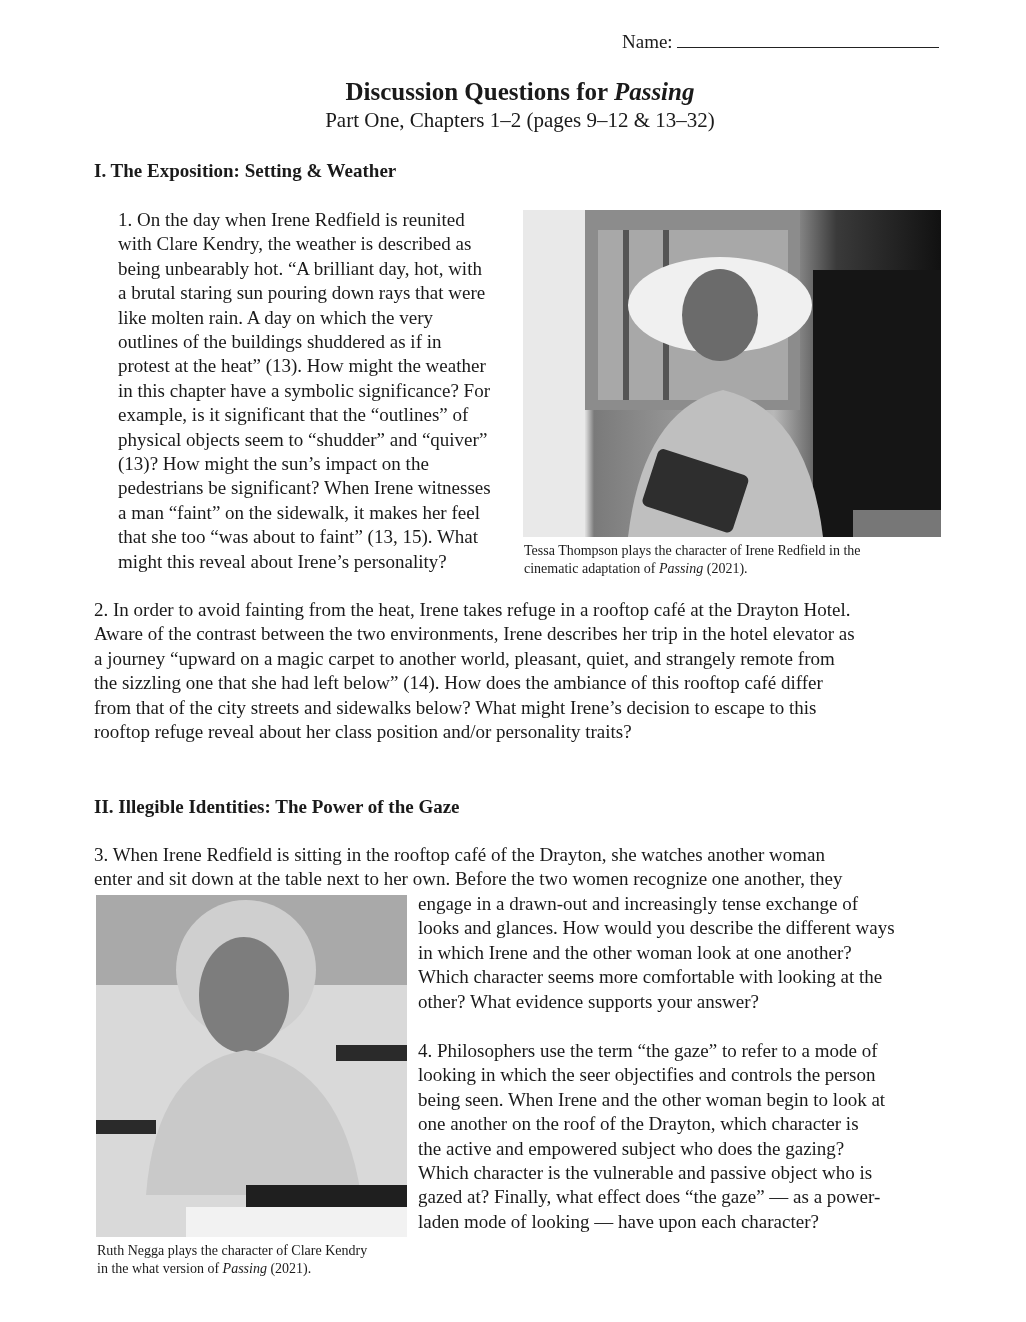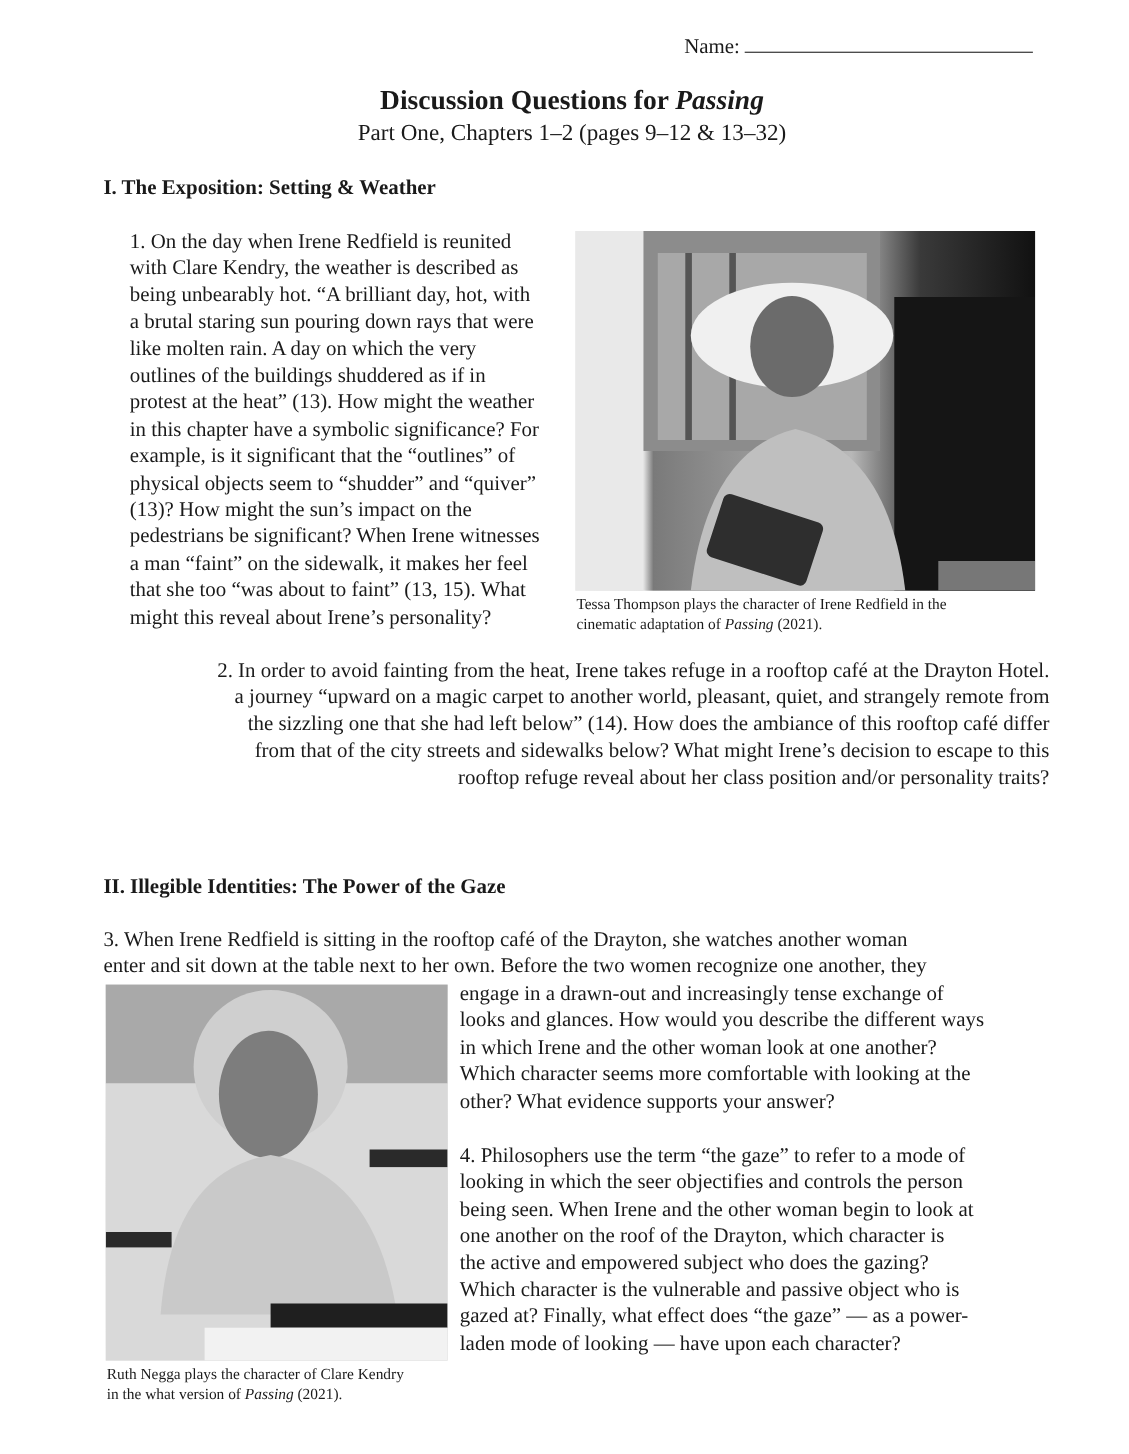--- a/index.html
+++ b/index.html
@@ -9,21 +9,21 @@
     color: #1a1a1a;
   }
   .abs { position: absolute; }
   .name-line { left: 622px; top: 31px; font-size: 19px; white-space: nowrap; }
   .name-line .blank { display: inline-block; width: 262px; border-bottom: 1.5px solid #222; height: 16px; margin-left: 4px; vertical-align: baseline; }
   .title { left: 0; width: 1040px; top: 78px; text-align: center; font-size: 25px; font-weight: bold; }
   .subtitle { left: 0; width: 1040px; top: 108px; text-align: center; font-size: 21px; }
   .section-h { left: 94px; font-size: 19px; font-weight: bold; }
   .para { font-size: 19px; line-height: 24.4px; }
   .p1 { left: 94px; top: 208px; width: 416px; margin-left: 24px; }
-  .p2 { left: 94px; top: 598px; width: 860px; text-align: right; }
+  .p2 { left: 94px; top: 598px; width: 860px; }
   .p3a { left: 94px; top: 843px; width: 860px; }
   .p3b { left: 418px; top: 892px; width: 530px; }
   .p4 { left: 418px; top: 1039px; width: 530px; }
   .caption { font-size: 14px; line-height: 17.5px; }
   .cap1 { left: 524px; top: 542px; width: 420px; }
   .cap2 { left: 97px; top: 1242px; width: 330px; }
   .photo { overflow: hidden; }
   .photo1 { left: 523px; top: 210px; width: 418px; height: 327px; background: linear-gradient(90deg, #e8e8e8 0%, #dcdcdc 15%, #7a7a7a 17%, #9a9a9a 40%, #b8b8b8 60%, #3a3a3a 75%, #111 100%); }
   .photo2 { left: 96px; top: 895px; width: 311px; height: 342px; background: linear-gradient(180deg, #bdbdbd 0%, #d8d8d8 20%, #cfcfcf 60%, #e4e4e4 100%); }
   .row-text { white-space: nowrap; }
@@ -75,20 +75,21 @@
     <rect x="125" y="250" width="95" height="60" rx="6" fill="#2e2e2e" transform="rotate(18 170 280)"></rect>
   </svg>
 </div>
 <div class="abs caption cap1">
   <div>Tessa Thompson plays the character of Irene Redfield in the</div>
   <div><span>cinematic adaptation of </span><i>Passing</i><span> (2021).</span></div>
 </div>
 
 <div class="abs para p2">
   <div class="row-text">2. In order to avoid fainting from the heat, Irene takes refuge in a rooftop café at the Drayton Hotel.</div>
+  <div class="row-text">Aware of the contrast between the two environments, Irene describes her trip in the hotel elevator as</div>
   <div class="row-text">a journey “upward on a magic carpet to another world, pleasant, quiet, and strangely remote from</div>
   <div class="row-text">the sizzling one that she had left below” (14). How does the ambiance of this rooftop café differ</div>
   <div class="row-text">from that of the city streets and sidewalks below? What might Irene’s decision to escape to this</div>
   <div class="row-text">rooftop refuge reveal about her class position and/or personality traits?</div>
 </div>
 
 <div class="abs section-h" style="top:796px;text-align:center;">II. Illegible Identities: The Power of the Gaze</div>
 
 <div class="abs para p3a">
   <div class="row-text">3. When Irene Redfield is sitting in the rooftop café of the Drayton, she watches another woman</div>

